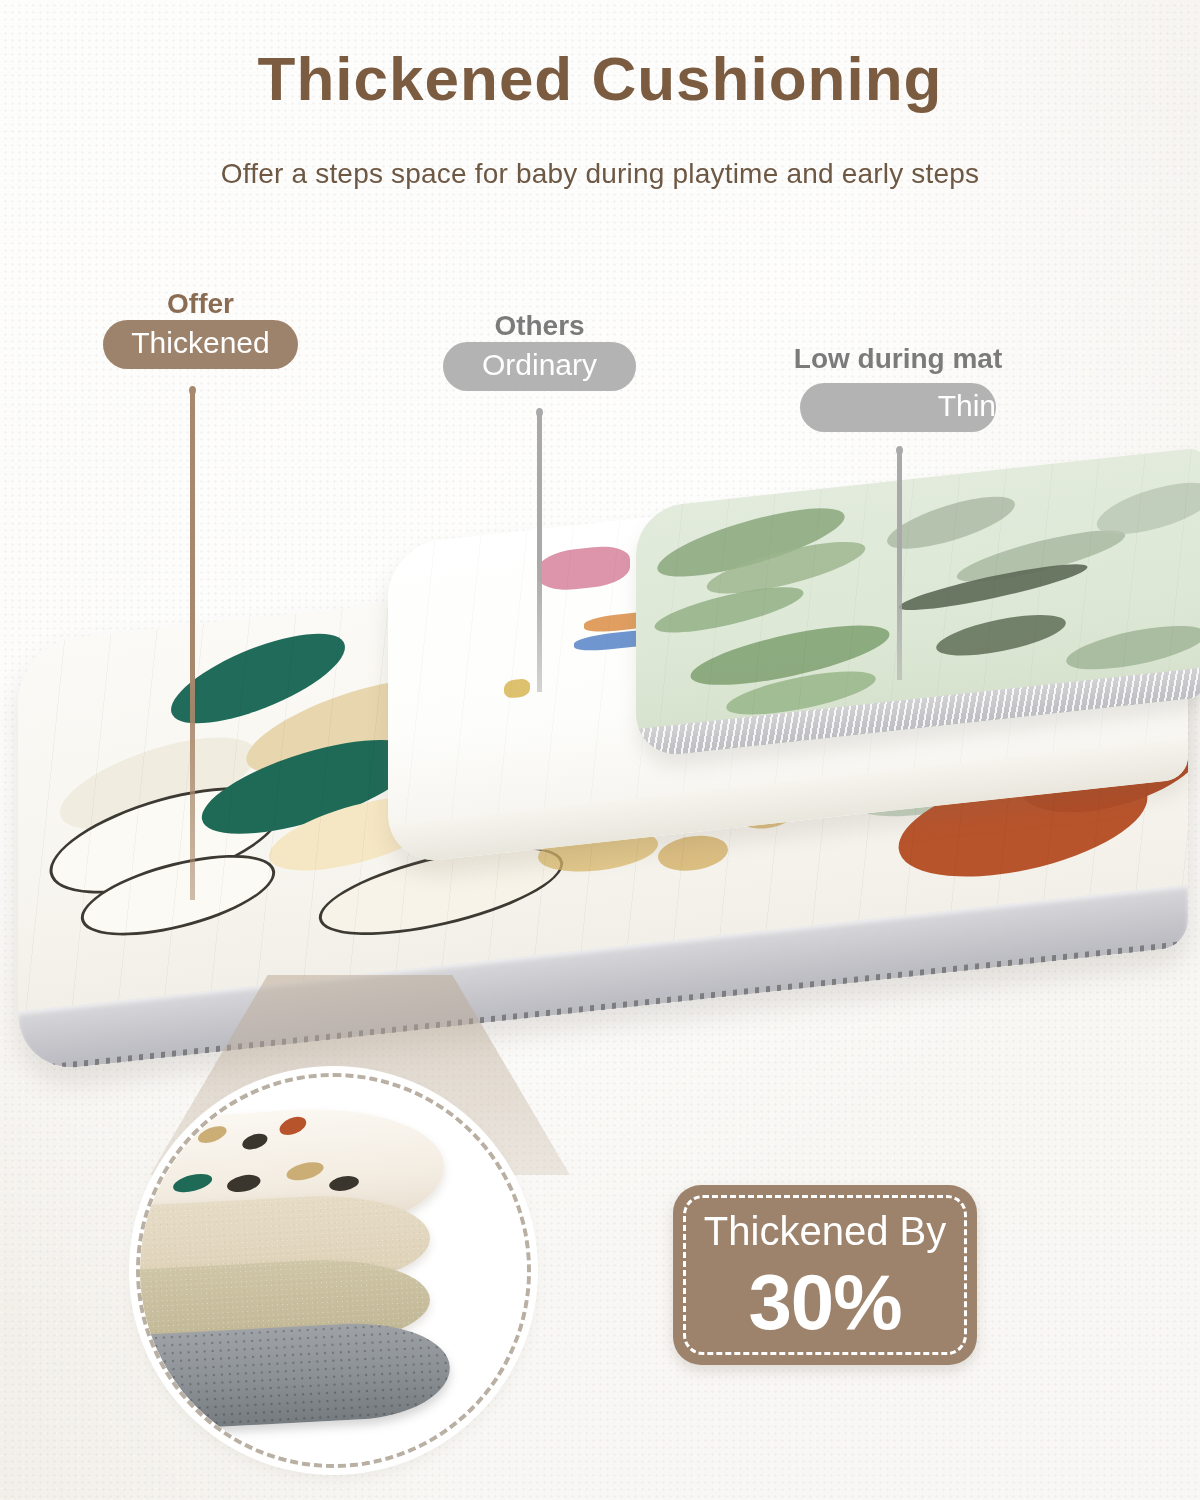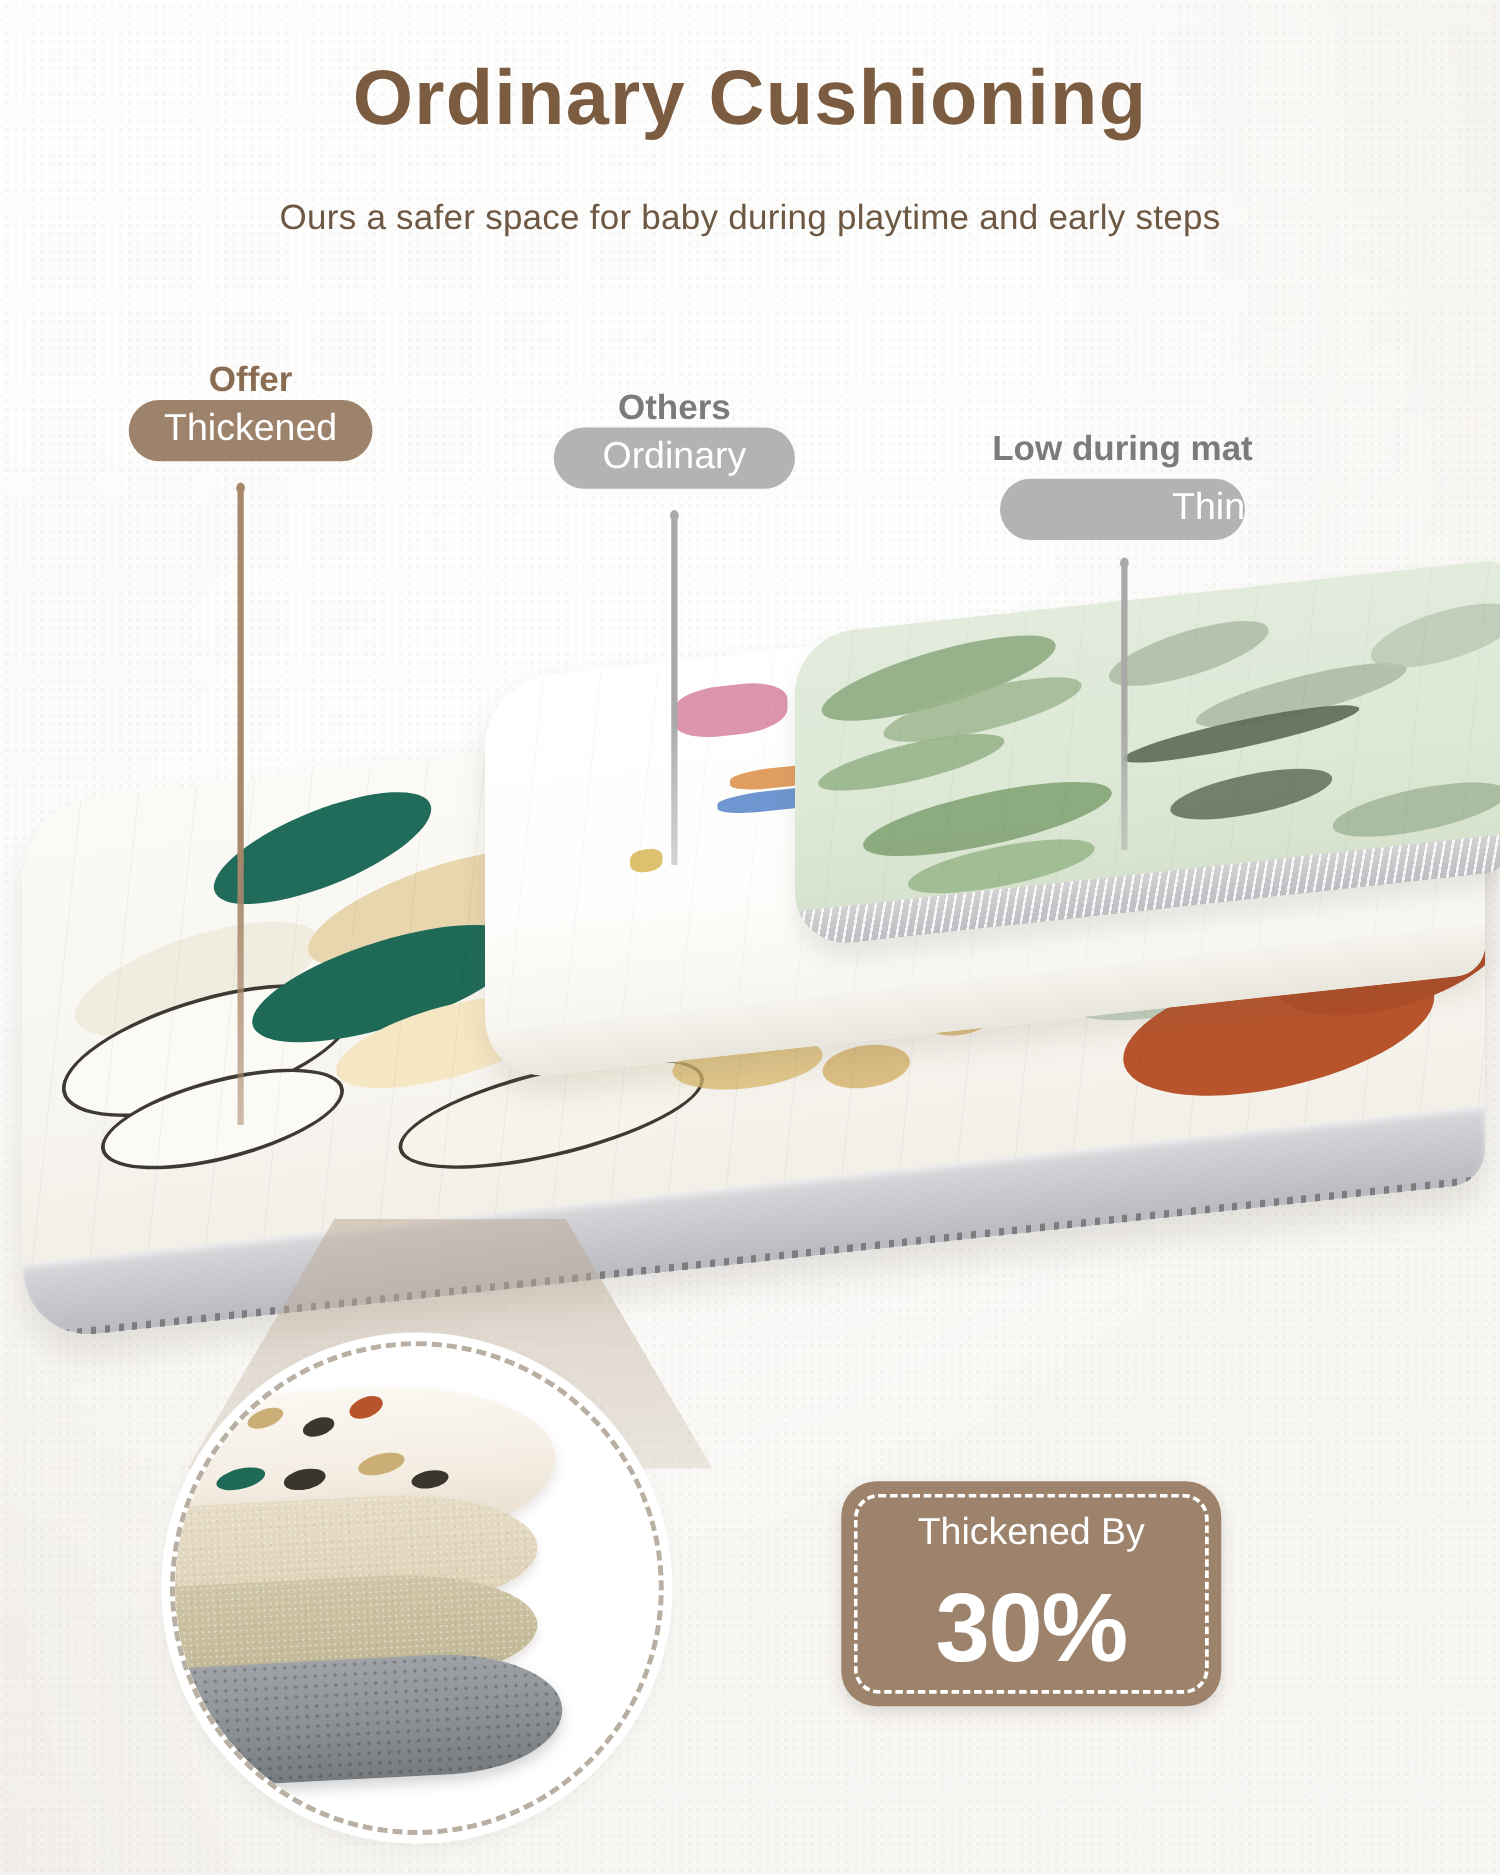--- a/index.html
+++ b/index.html
@@ -214,36 +214,36 @@
     background:#9d836c;
     border-radius:28px;
     box-shadow:0 6px 14px rgba(120,105,88,.2);
   }
   .badge:before{
     content:"";position:absolute;left:10px;top:10px;right:10px;bottom:10px;
     border:3px dashed #ffffff;border-radius:20px;
   }
   .badge-l1{
     position:absolute;left:0;right:0;top:24px;
-    text-align:center;color:#fff;font-size:30px;white-space:nowrap;
+    text-align:center;color:#fff;font-size:40px;white-space:nowrap;
   }
   .badge-l2{
     position:absolute;left:0;right:0;top:72px;
     text-align:center;color:#fff;font-size:78px;font-weight:bold;
     letter-spacing:-1px;white-space:nowrap;
   }
 </style>
 </head>
 <body>
 
 <div id="stage">
   <div class="grain"></div>
 
-  <div class="title">Ordinary Cushioning</div>
-  <div class="subtitle">Ours a safer space for baby during playtime and early steps</div>
+  <div class="title">Thickened Cushioning</div>
+  <div class="subtitle">Offer a steps space for baby during playtime and early steps</div>
 
   <div id="mats">
 
     <div class="mat mat-bottom">
       <div class="face">
         <div class="b-leaf" style="left:40px;top:120px;width:200px;height:70px;background:#f0ece0;transform:rotate(-12deg);"></div>
         <div class="b-leaf" style="left:30px;top:170px;width:230px;height:80px;background:#fbfaf4;border:3px solid #3d3a33;transform:rotate(-10deg);"></div>
         <div class="b-leaf" style="left:62px;top:236px;width:190px;height:60px;background:#fbfaf4;border:3px solid #3d3a33;transform:rotate(-8deg);"></div>
         <div class="b-leaf" style="left:150px;top:30px;width:180px;height:62px;background:#216b5a;transform:rotate(-16deg);"></div>
         <div class="b-leaf" style="left:226px;top:86px;width:210px;height:66px;background:#e8d6ae;transform:rotate(-13deg);"></div>

